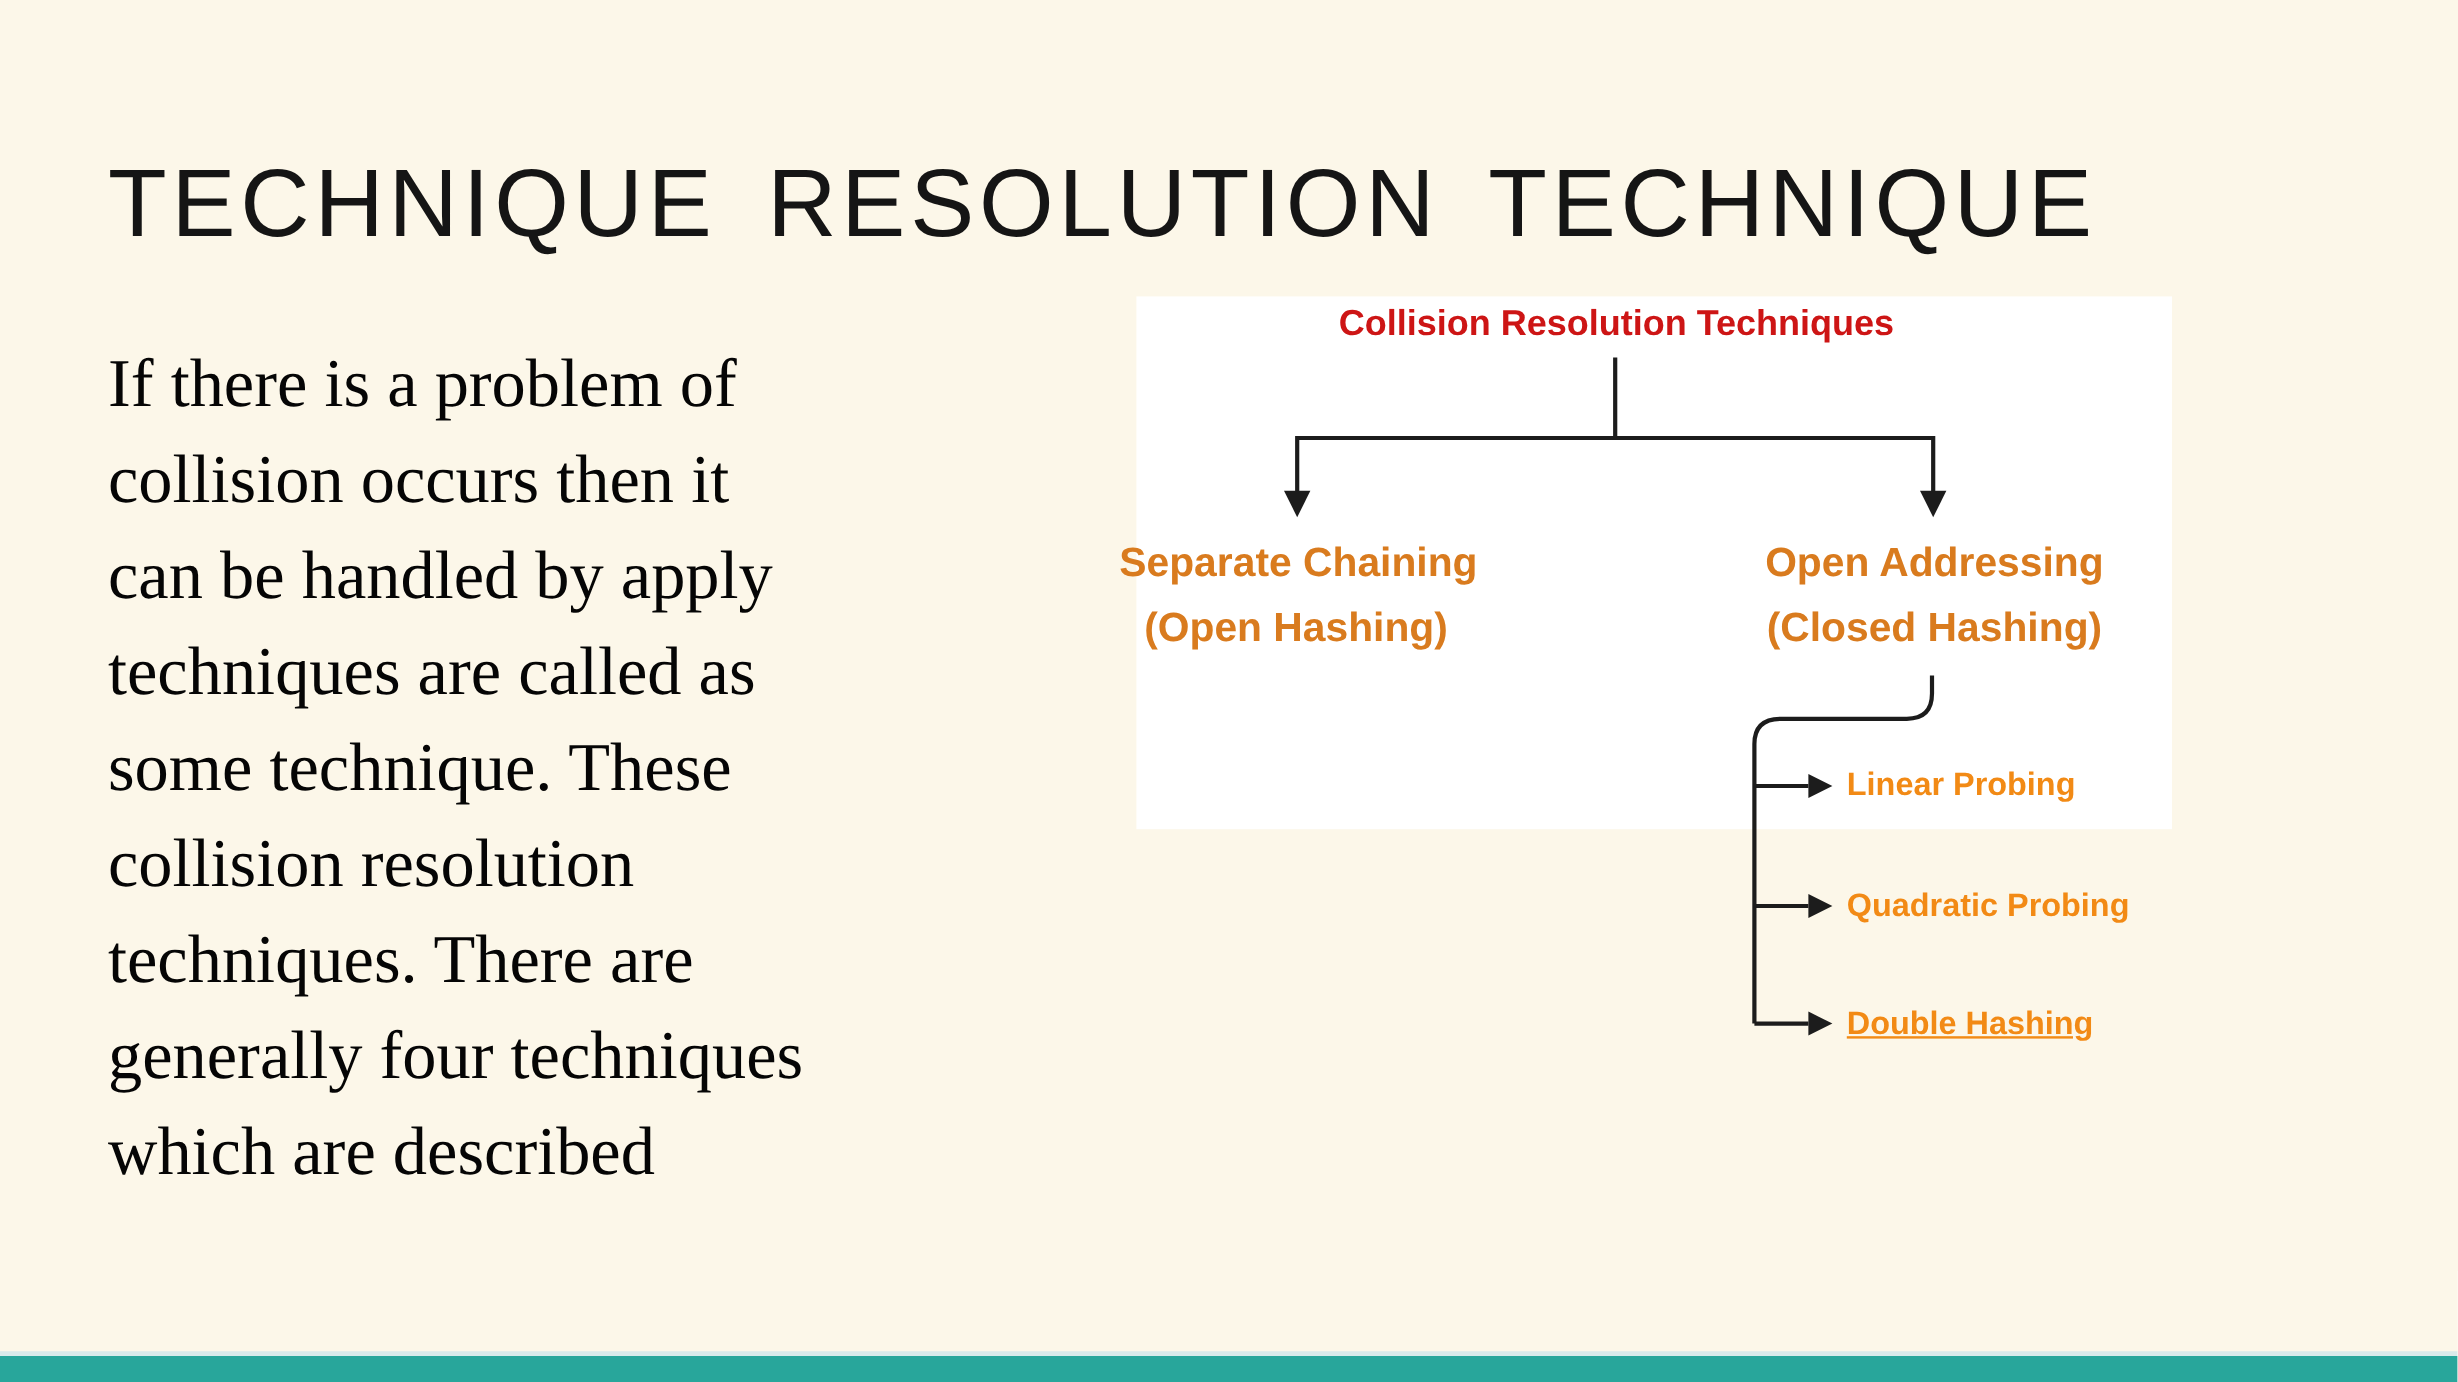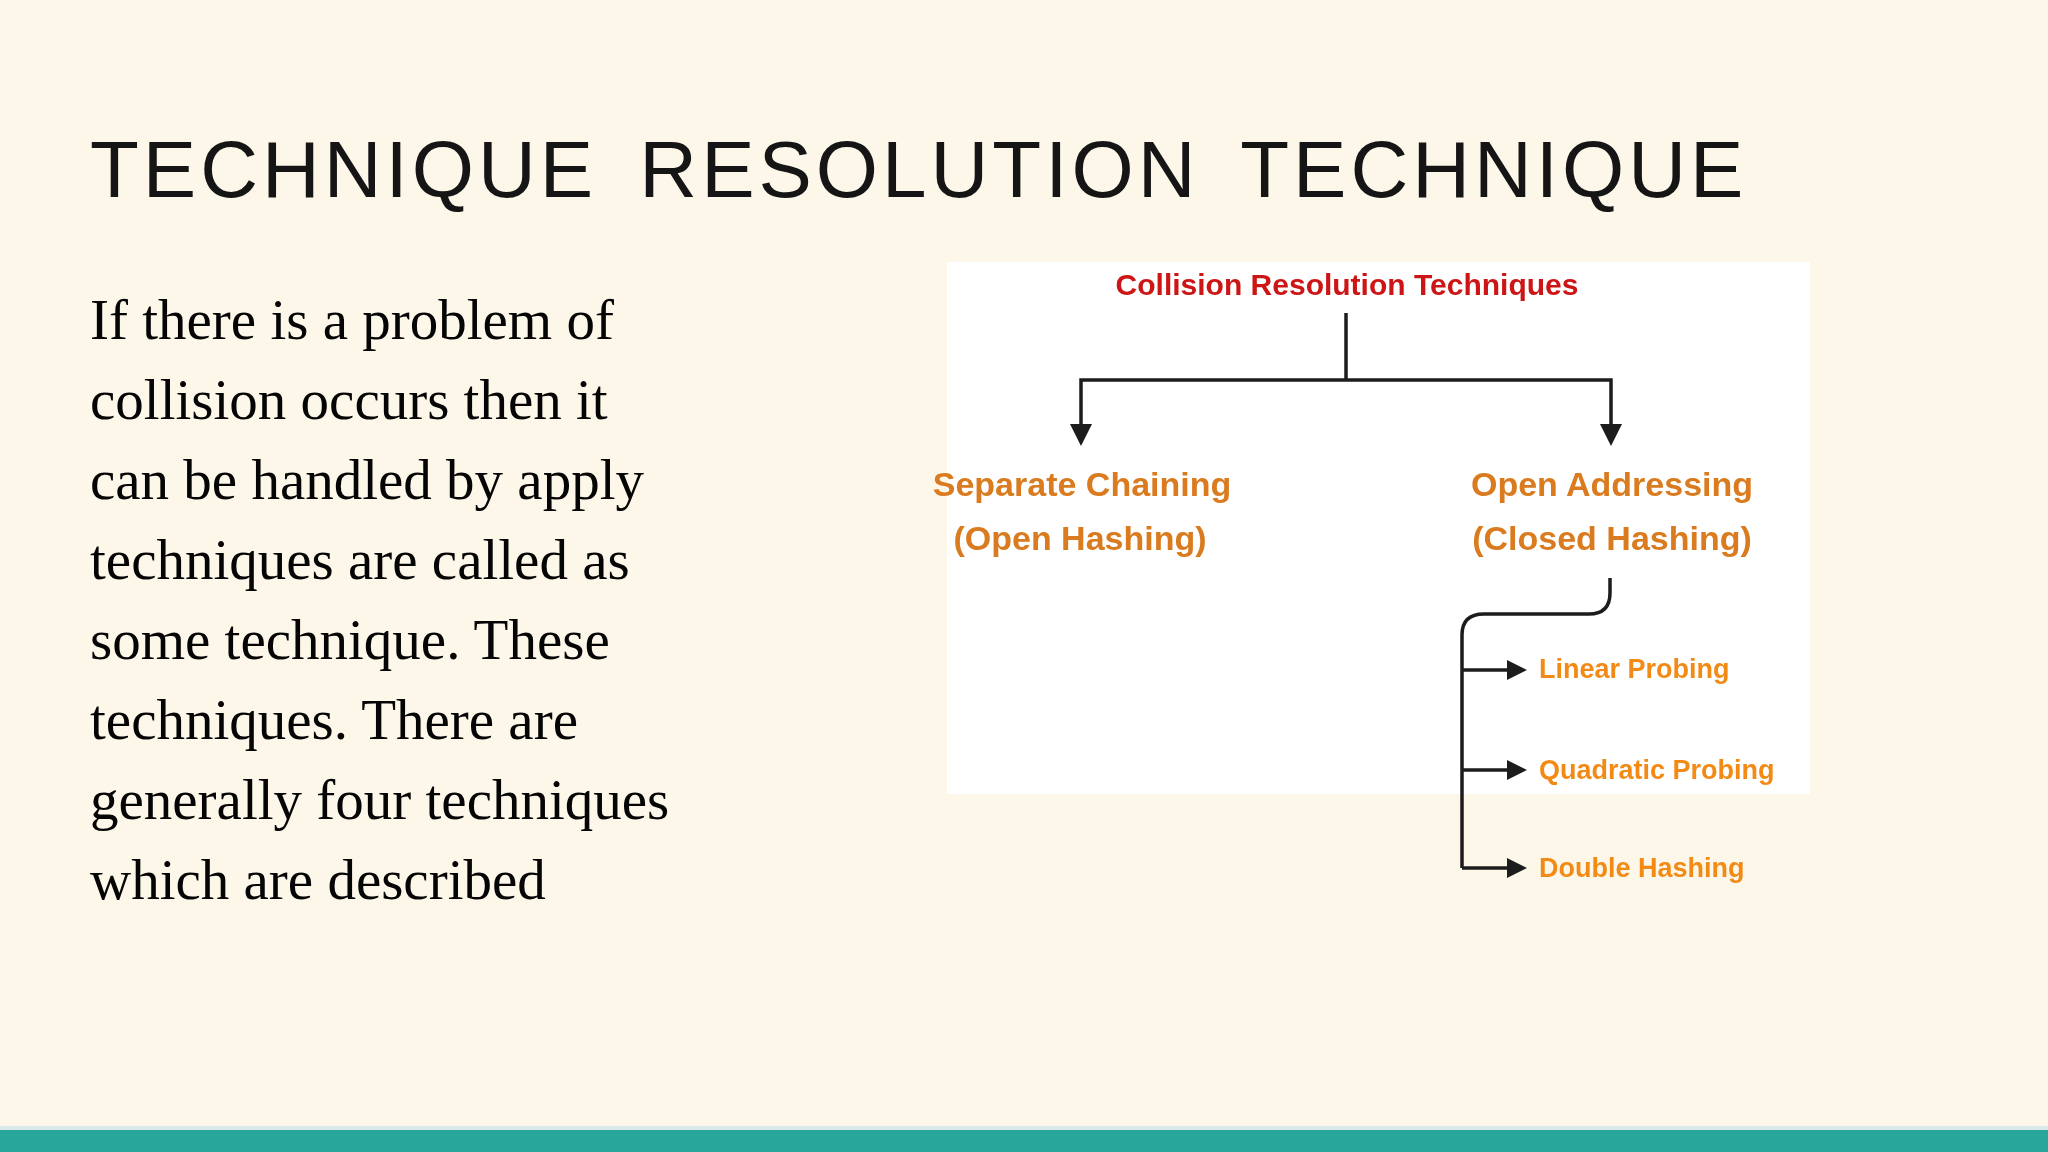--- a/index.html
+++ b/index.html
@@ -19,21 +19,21 @@
     white-space:nowrap;
   }
   .body-text{
     position:absolute;left:90px;top:280px;width:660px;
     font-family:"Liberation Serif",serif;
     font-size:57px;line-height:80px;
     color:var(--body-color,#050505);
   }
   .body-line{white-space:nowrap;}
   .diagram-panel{
-    position:absolute;left:947px;top:262px;width:863px;height:532px;
+    position:absolute;left:947px;top:247px;width:863px;height:444px;
     background:var(--panel-bg,#FFFFFF);
   }
   .connectors{position:absolute;left:0;top:0;width:863px;height:628px;}
   .connectors path{stroke:var(--line-color,#1C1C1C);stroke-width:3.5;fill:none;}
   .connectors polygon{fill:var(--line-color,#1C1C1C);}
   .diagram-title{
     position:absolute;left:400px;top:6px;transform:translateX(-50%);
     font-size:30px;font-weight:700;color:var(--red,#CD1515);
     white-space:nowrap;
   }
@@ -46,21 +46,21 @@
   .bl-left-2{left:133px;top:257px;}
   .bl-right-1{left:665px;top:203px;}
   .bl-right-2{left:665px;top:257px;text-align:center;}
   .leaf-label{
     position:absolute;left:592px;transform:translateY(-50%);
     font-size:27px;font-weight:700;color:var(--orange2,#F28A15);
     white-space:nowrap;
   }
   .leaf-0{top:407px;}
   .leaf-1{top:508px;}
-  .leaf-2{top:606px;}
+  .leaf-2{top:606px;text-decoration:underline;}
   .accent-divider{
     position:absolute;left:0;right:0;bottom:22px;height:4px;
     background:var(--divider,#D9EAEA);
   }
   .accent-bar{
     position:absolute;left:0;right:0;bottom:0;height:22px;
     background:var(--teal,#28A69B);
   }
 </style>
 </head>
@@ -69,20 +69,21 @@
 <div class="slide">
 
   <div class="slide-title">TECHNIQUE RESOLUTION TECHNIQUE</div>
 
   <div class="body-text">
     <div class="body-line">If there is a problem of</div>
     <div class="body-line">collision occurs then it</div>
     <div class="body-line">can be handled by apply</div>
     <div class="body-line">techniques are called as</div>
     <div class="body-line">some technique. These</div>
+    <div class="body-line">collision resolution</div>
     <div class="body-line">techniques. There are</div>
     <div class="body-line">generally four techniques</div>
     <div class="body-line">which are described</div>
   </div>
 
   <div class="diagram-panel">
 
     <svg class="connectors" viewBox="0 0 863 628" xmlns="http://www.w3.org/2000/svg">
 
       <path d="M399 51 V118"></path>

